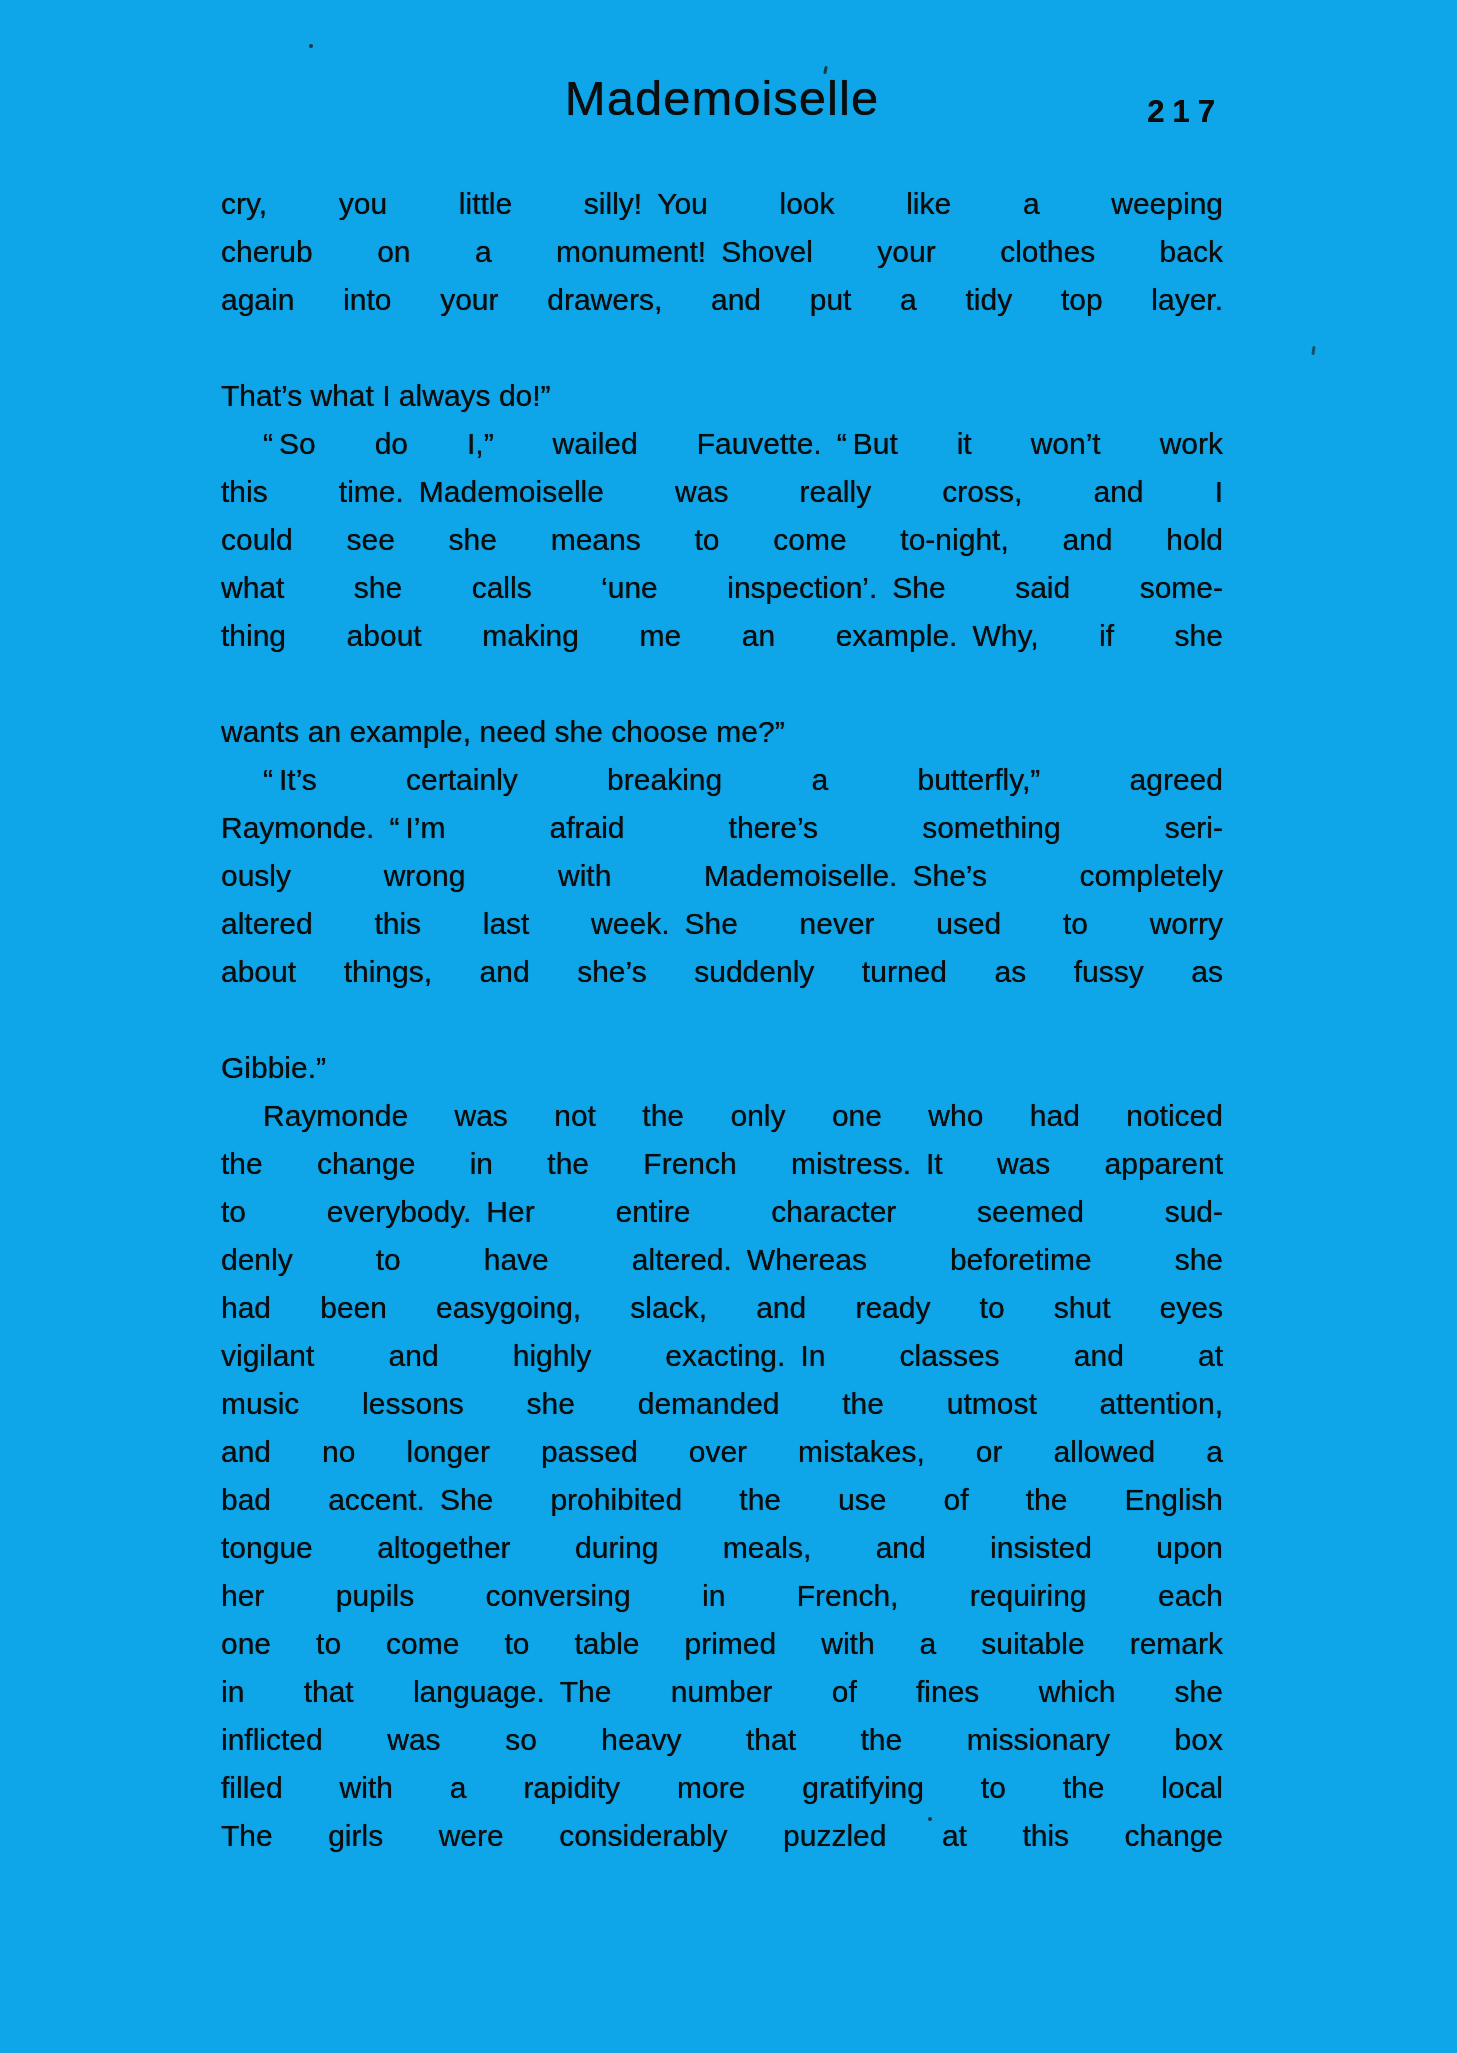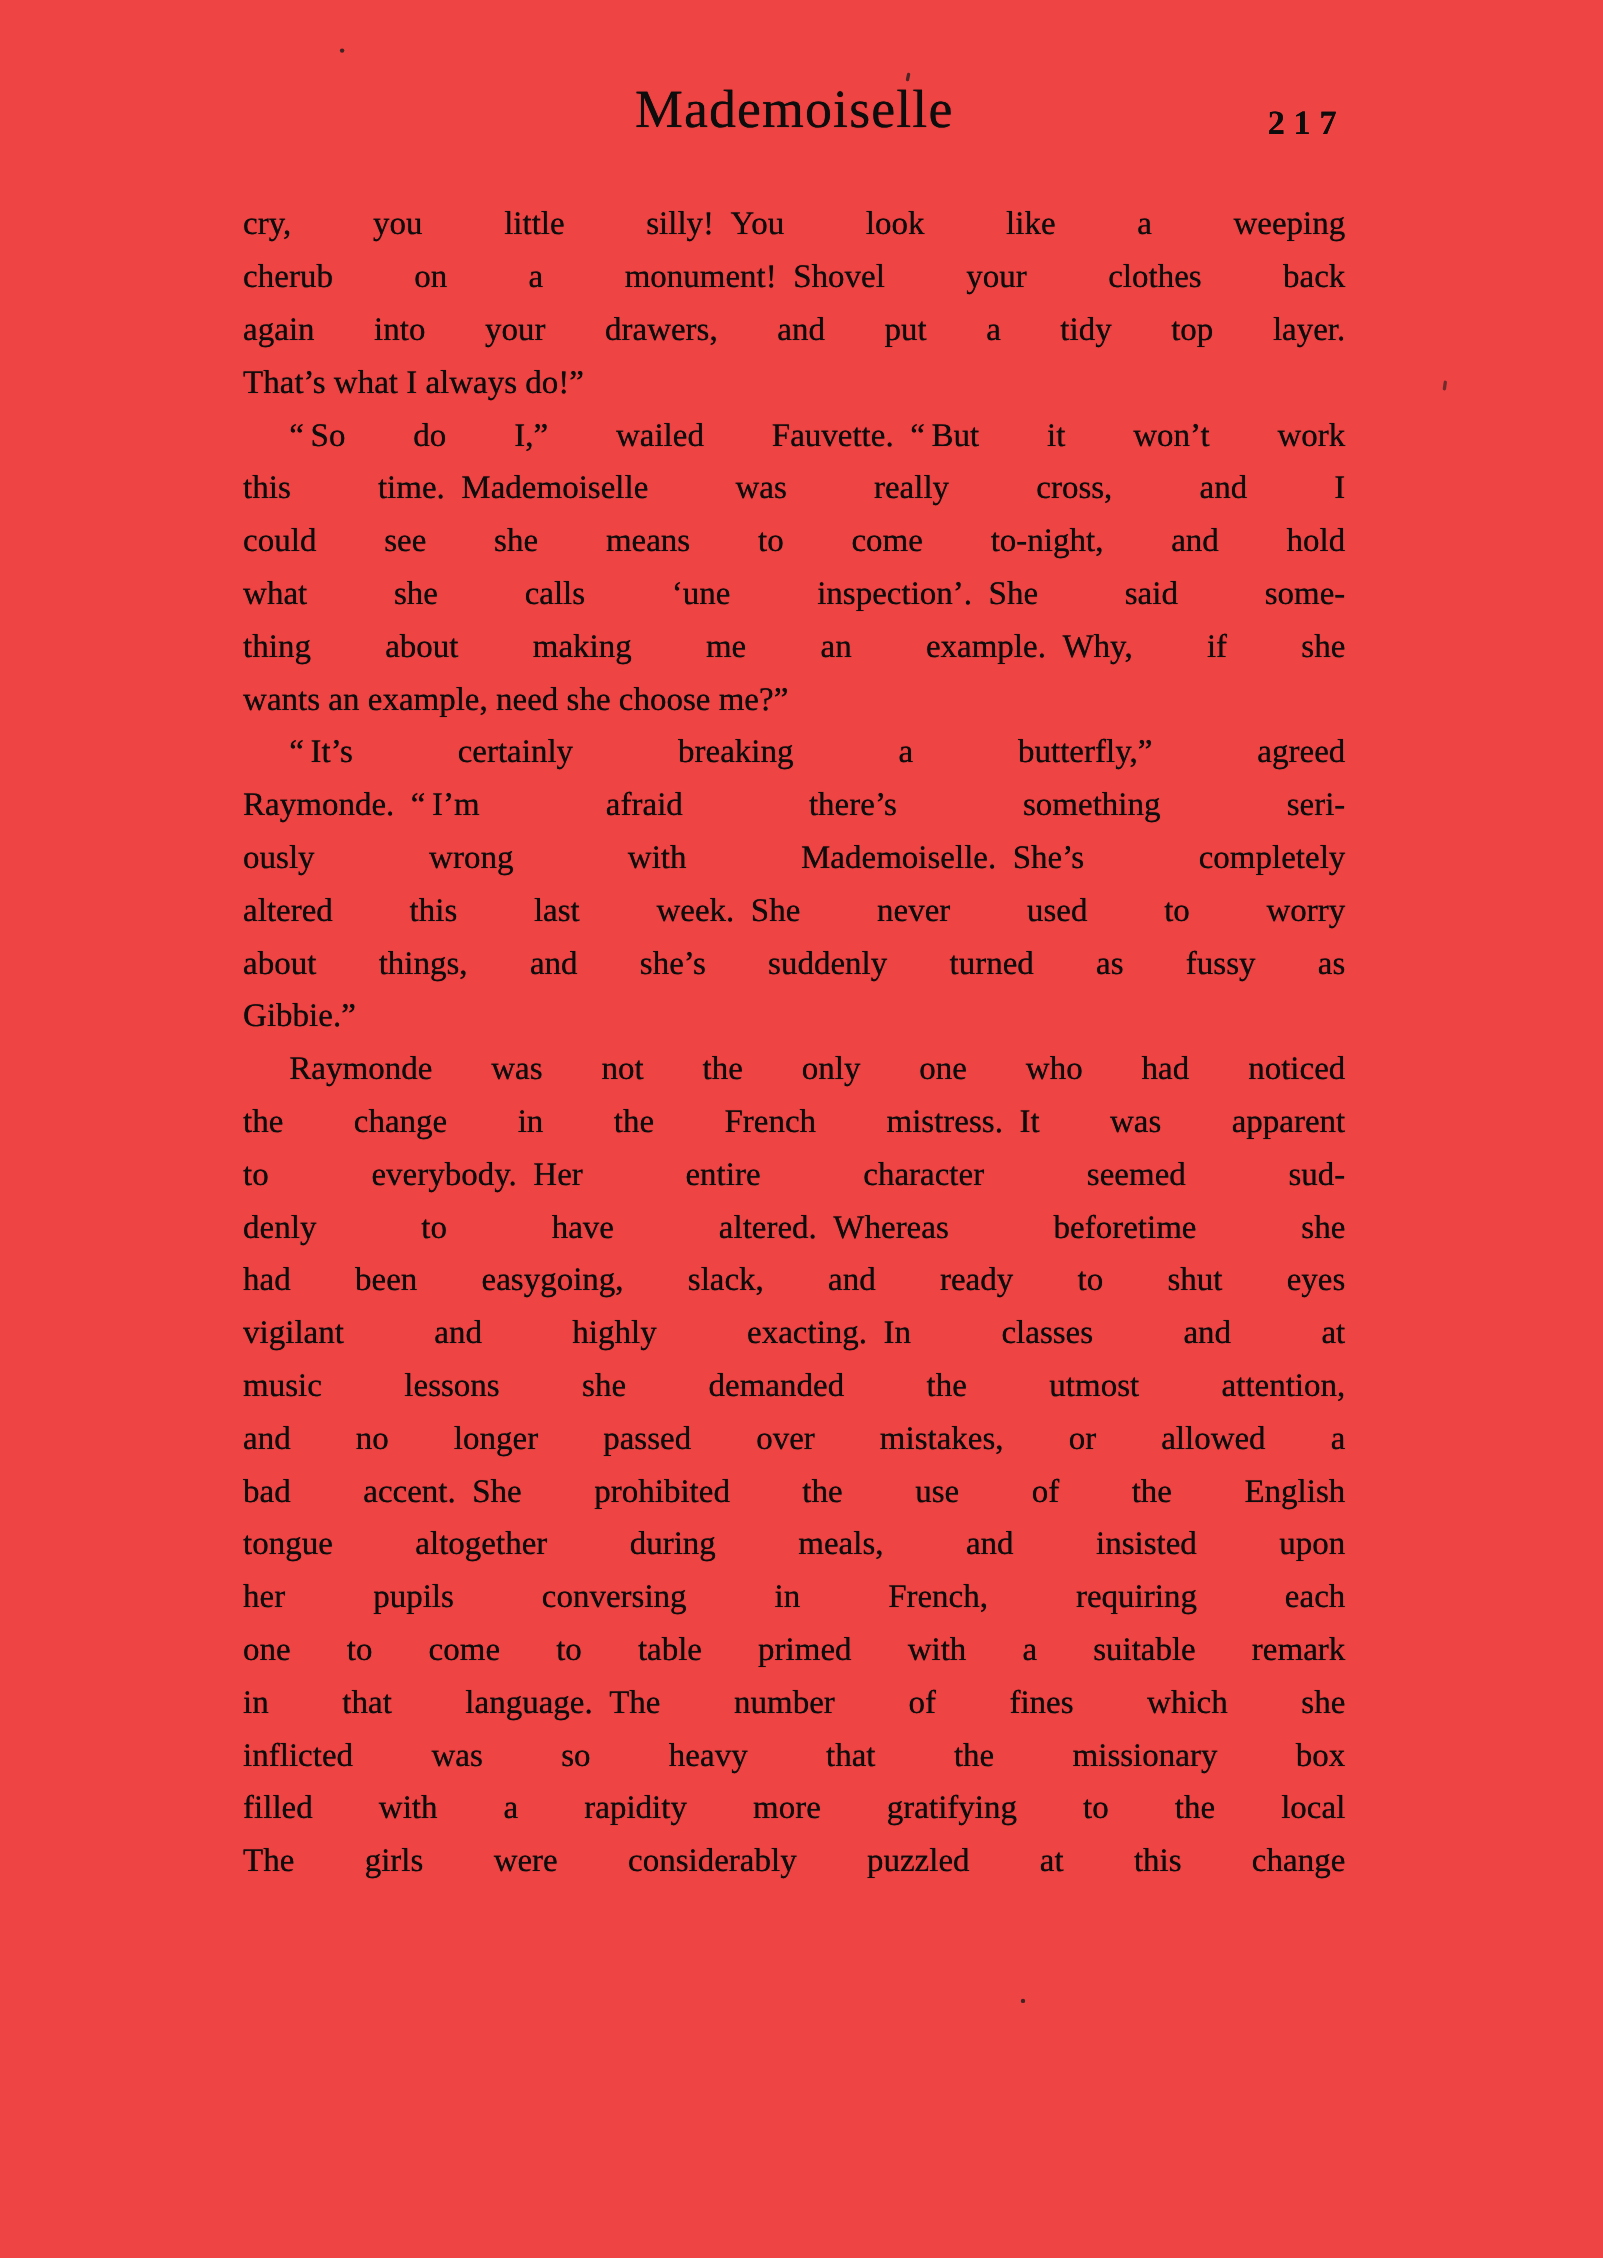--- a/index.html
+++ b/index.html
@@ -4,23 +4,23 @@
 <style>
   html, body {
     margin: 0;
     padding: 0;
     background: #ffffff;
   }
   .page {
     position: relative;
     width: 1457px;
     height: 2053px;
-    background: #ef4444;
+    background: #0ea5e9;
     overflow: hidden;
-    font-family: Liberation Serif, serif;
+    font-family: Liberation Sans, sans-serif;
     color: #0d0d0d;
   }
   .page-header {
     position: absolute;
     left: 221px;
     top: 0;
     width: 1002px;
     height: 160px;
   }
   .title {
@@ -60,20 +60,21 @@
     text-align: justify;
     text-align-last: justify;
     white-space: normal;
   }
   .line.indent {
     text-indent: 42px;
   }
   .line.last {
     text-align: right;
     text-align-last: left;
+    margin-top: 48px;
   }
   .speck {
     position: absolute;
     background: #1a1a1a;
     border-radius: 50%;
   }
   .speck.s1 { left: 309px; top: 44px;  width: 4px; height: 4px; opacity: .8; }
   .speck.s2 { left: 824px; top: 66px;  width: 3px; height: 8px; border-radius: 2px; opacity: .75; transform: rotate(12deg); }
   .speck.s3 { left: 1312px; top: 346px; width: 3px; height: 9px; border-radius: 2px; opacity: .6; transform: rotate(8deg); }
   .speck.s4 { left: 928px; top: 1817px; width: 4px; height: 4px; opacity: .8; }

